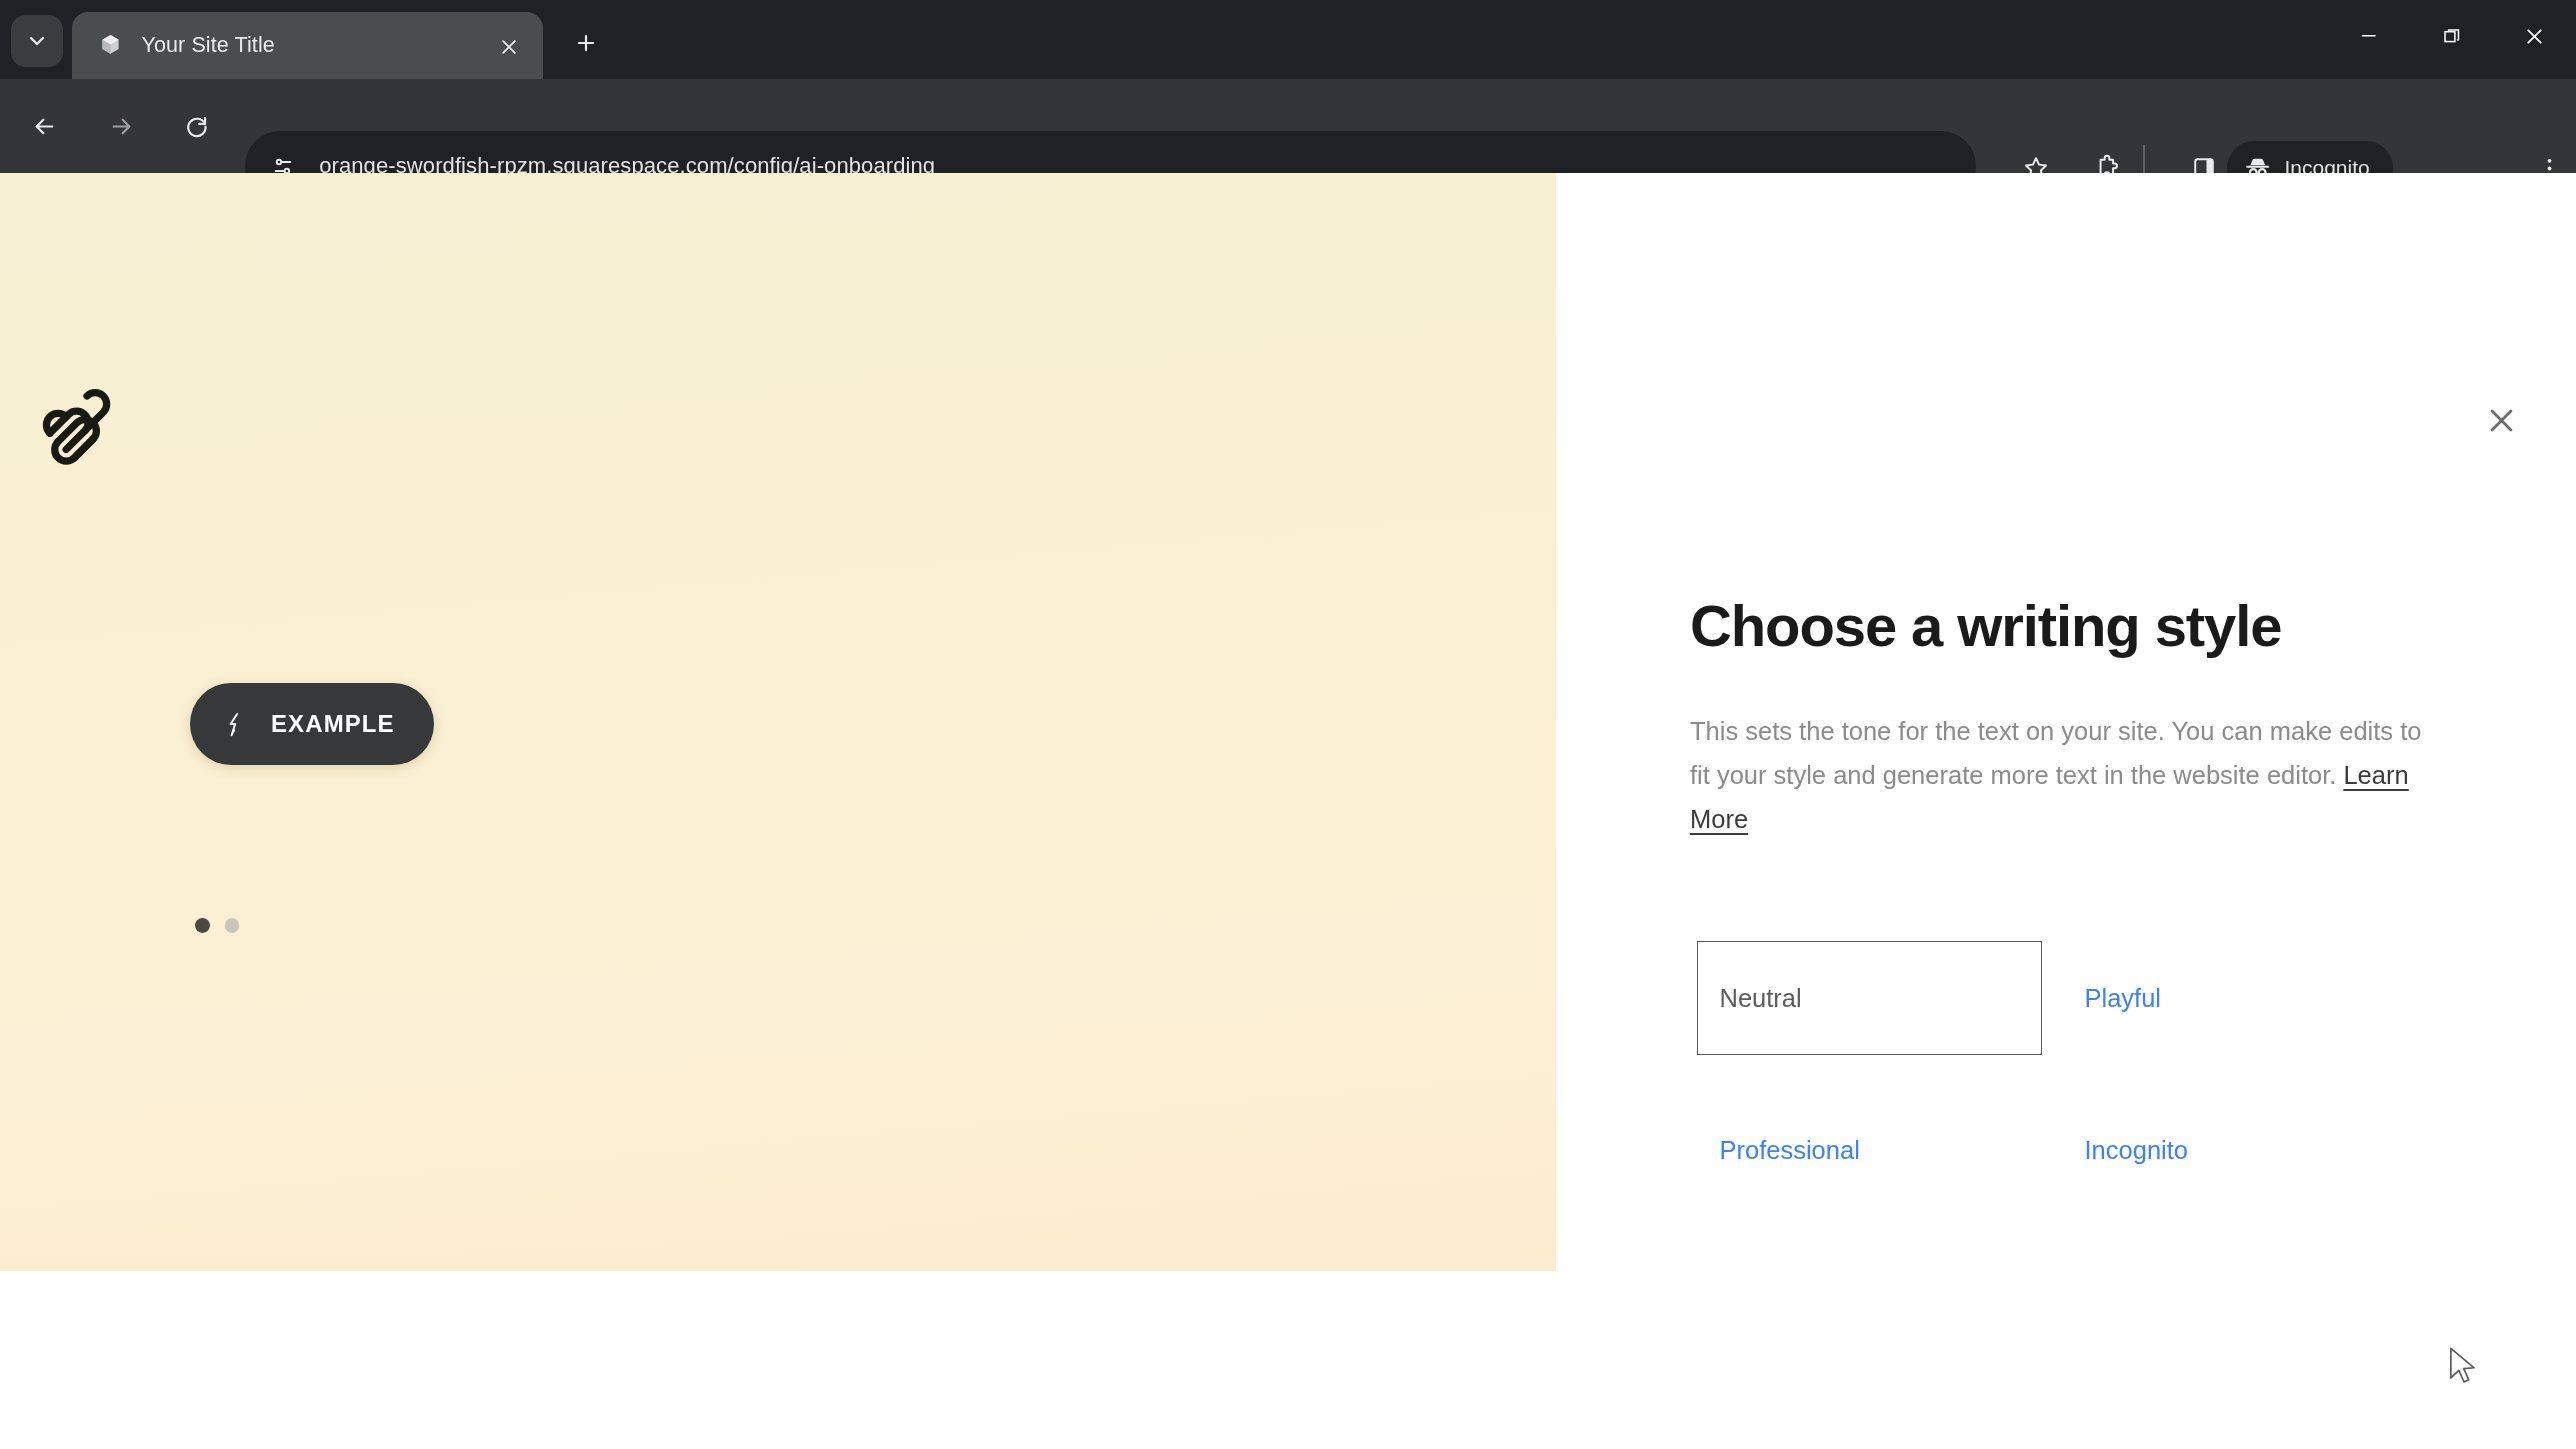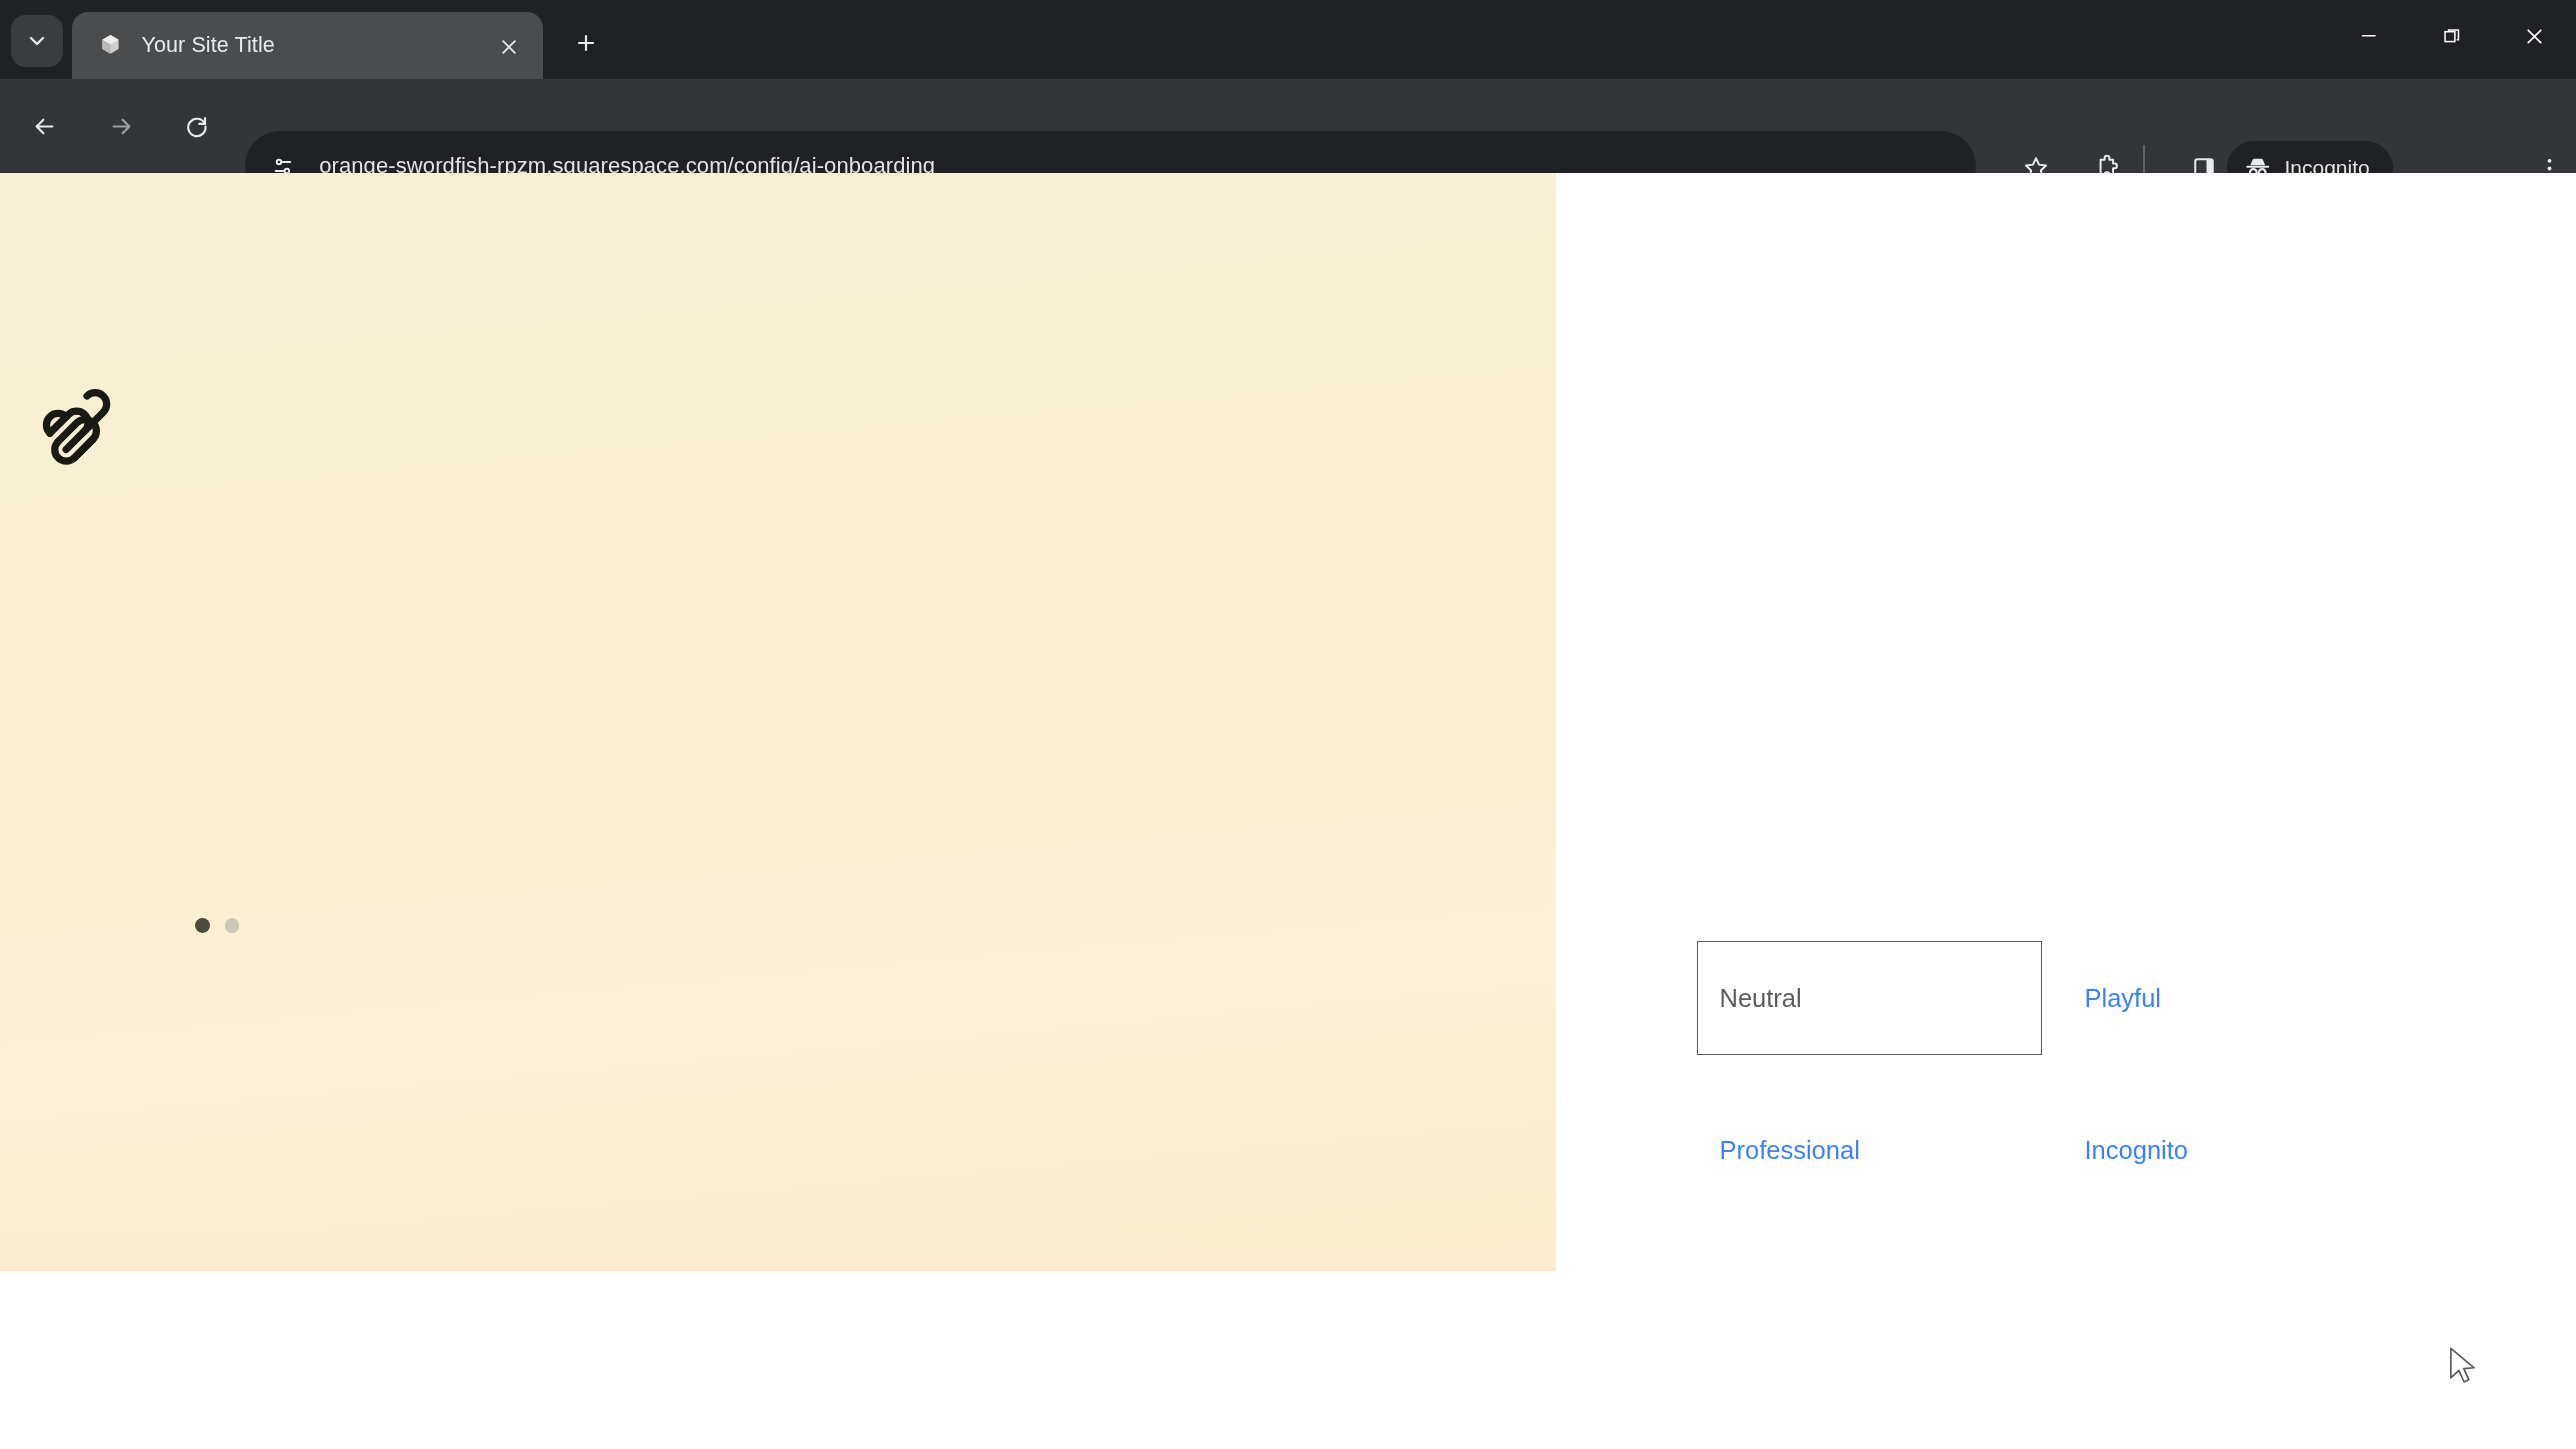--- a/index.html
+++ b/index.html
@@ -338,27 +338,46 @@
           <path d="M14.2 30.2 24.7 19.7a6.5 6.5 0 0 1 9.2 9.2L23.4 39.4"></path>
           <path d="M33.9 28.9 23.4 39.4a6.5 6.5 0 0 1-9.2-9.2"></path>
           <path d="M29.2 24.2 39.7 13.7a6.5 6.5 0 0 0-9.2-9.2"></path>
         </g>
         <g fill="none" stroke="#1a1a14" stroke-width="4.1" stroke-linecap="round">
           <path d="M9.5 25.5a6.5 6.5 0 0 1 0-9.2 6.5 6.5 0 0 1 9.2 0"></path>
         </g>
       </svg>
     </div>
 
+    <div id="example-pill">
+      <svg viewBox="0 0 24 24" width="27" height="31">
+        <path d="M14.5 2.5 8.5 11.6h4.1l-3.2 9.9 2.4-4.6" fill="none" stroke="#ffffff" stroke-width="1.7" stroke-linejoin="round" stroke-linecap="round"></path>
+      </svg>
+      <span id="example-label">EXAMPLE</span>
+    </div>
 
     <div id="carousel-dots">
       <span class="dot active"></span>
       <span class="dot inactive"></span>
     </div>
   </div>
 
+  <div id="right-panel">
+    <div id="panel-close-button">
+      <svg viewBox="0 0 24 24" width="35" height="35">
+        <path d="M5.5 5.5l13 13M18.5 5.5l-13 13" stroke="#6b6b6b" stroke-width="1.9" stroke-linecap="round"></path>
+      </svg>
+    </div>
+
+    <h1 id="panel-heading">Choose a writing style</h1>
+
+    <p id="panel-description">
+      <span>This sets the tone for the text on your site. You can make edits to fit your style and generate more text in the website editor. </span><a id="learn-more-link" href="#">Learn More</a>
+    </p>
+  </div>
 
   <div id="style-options">
     <div class="style-option selected">
       <span>Neutral</span>
     </div>
     <div class="style-option">
       <span>Playful</span>
     </div>
     <div class="style-option">
       <span>Professional</span>

